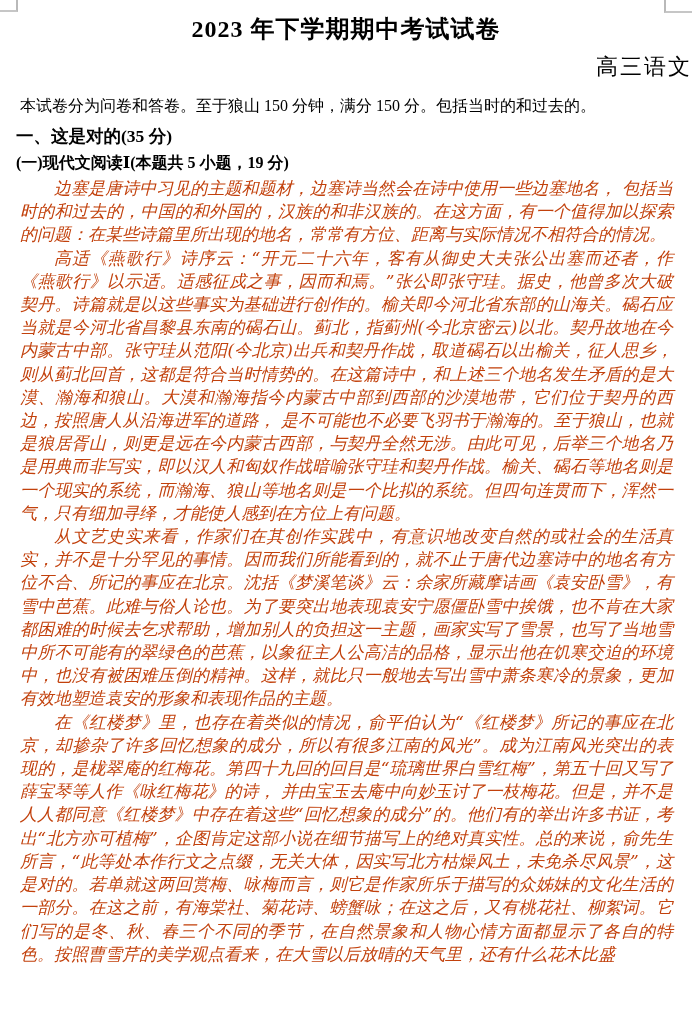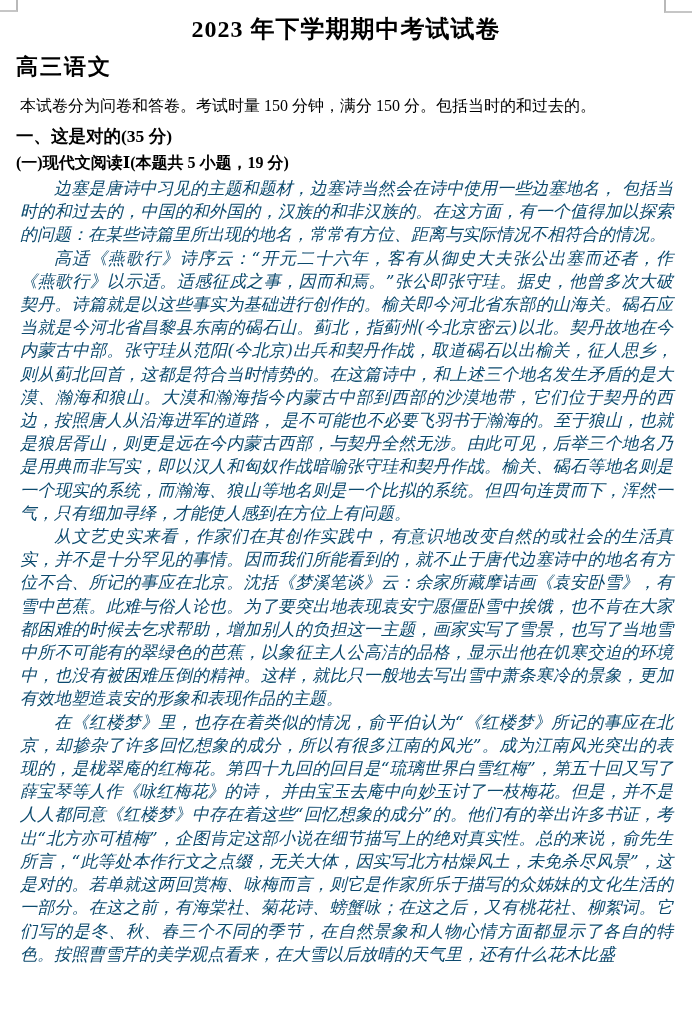--- a/index.html
+++ b/index.html
@@ -28,25 +28,25 @@
   .title {
     margin: 12px 0 0 0;
     text-align: center;
     font-size: 24px;
     line-height: 34px;
     font-weight: bold;
     letter-spacing: 1px;
     color: #000;
   }
   .subtitle {
-    margin: 5px 0 0 16px;
-    text-align: left;
+    margin: 5px 0 0 0;
+    text-align: right;
     font-size: 22px;
     line-height: 32px;
-    font-weight: bold;
+    font-weight: normal;
     letter-spacing: 2px;
     color: #000;
   }
   .notice {
     margin: 11px 16px 0 16px;
     padding-left: 4px;
     font-size: 16px;
     line-height: 24px;
     color: #000;
   }
@@ -78,36 +78,36 @@
     margin: 3px 19px 0 20px;
   }
   .passage p {
     margin: 0;
     font-size: 17px;
     line-height: 23.2px;
     text-align: justify;
     text-indent: 2em;
     font-style: italic;               
     font-family: "DejaVu Serif", "Liberation Serif", serif;
-    color: #0c4a6e;
+    color: #c2410c;
     letter-spacing: 0;
   }
 </style>
 </head>
 <body>
 
 <div class="page">
 
   <div class="corner-tl"></div>
   <div class="corner-tr"></div>
 
   <h1 class="title">2023 年下学期期中考试试卷</h1>
   <h2 class="subtitle">高三语文</h2>
 
-  <p class="notice"><span>本试卷分为问卷和答卷。考试时量 </span><span class="num">150</span><span> 分钟，满分 </span><span class="num">150</span><span> 分。包括当时的和过去的。</span></p>
+  <p class="notice"><span>本试卷分为问卷和答卷。至于狼山 </span><span class="num">150</span><span> 分钟，满分 </span><span class="num">150</span><span> 分。包括当时的和过去的。</span></p>
 
   <p class="sec-heading"><span>一、这是对的(</span><span class="num">35</span><span> 分)</span></p>
 
   <p class="subsec-heading"><span>(一)现代文阅读Ⅰ(本题共 </span><span class="num">5</span><span> 小题，</span><span class="num">19</span><span> 分)</span></p>
 
 
   <div class="passage">
     <p>边塞是唐诗中习见的主题和题材，边塞诗当然会在诗中使用一些边塞地名， 包括当时的和过去的，中国的和外国的，汉族的和非汉族的。在这方面，有一个值得加以探索的问题：在某些诗篇里所出现的地名，常常有方位、距离与实际情况不相符合的情况。</p>
     <p>高适《燕歌行》诗序云：“开元二十六年，客有从御史大夫张公出塞而还者，作《燕歌行》以示适。适感征戍之事，因而和焉。”张公即张守珪。据史，他曾多次大破契丹。诗篇就是以这些事实为基础进行创作的。榆关即今河北省东部的山海关。碣石应当就是今河北省昌黎县东南的碣石山。蓟北，指蓟州(今北京密云)以北。契丹故地在今内蒙古中部。张守珪从范阳(今北京)出兵和契丹作战，取道碣石以出榆关，征人思乡，则从蓟北回首，这都是符合当时情势的。在这篇诗中，和上述三个地名发生矛盾的是大漠、瀚海和狼山。大漠和瀚海指今内蒙古中部到西部的沙漠地带，它们位于契丹的西边，按照唐人从沿海进军的道路， 是不可能也不必要飞羽书于瀚海的。至于狼山，也就是狼居胥山，则更是远在今内蒙古西部，与契丹全然无涉。由此可见，后举三个地名乃是用典而非写实，即以汉人和匈奴作战暗喻张守珪和契丹作战。榆关、碣石等地名则是一个现实的系统，而瀚海、狼山等地名则是一个比拟的系统。但四句连贯而下，浑然一气，只有细加寻绎，才能使人感到在方位上有问题。</p>
     <p>从文艺史实来看，作家们在其创作实践中，有意识地改变自然的或社会的生活真实，并不是十分罕见的事情。因而我们所能看到的，就不止于唐代边塞诗中的地名有方位不合、所记的事应在北京。沈括《梦溪笔谈》云：余家所藏摩诘画《袁安卧雪》，有雪中芭蕉。此难与俗人论也。为了要突出地表现袁安宁愿僵卧雪中挨饿，也不肯在大家都困难的时候去乞求帮助，增加别人的负担这一主题，画家实写了雪景，也写了当地雪中所不可能有的翠绿色的芭蕉，以象征主人公高洁的品格，显示出他在饥寒交迫的环境中，也没有被困难压倒的精神。这样，就比只一般地去写出雪中萧条寒冷的景象，更加有效地塑造袁安的形象和表现作品的主题。</p>

